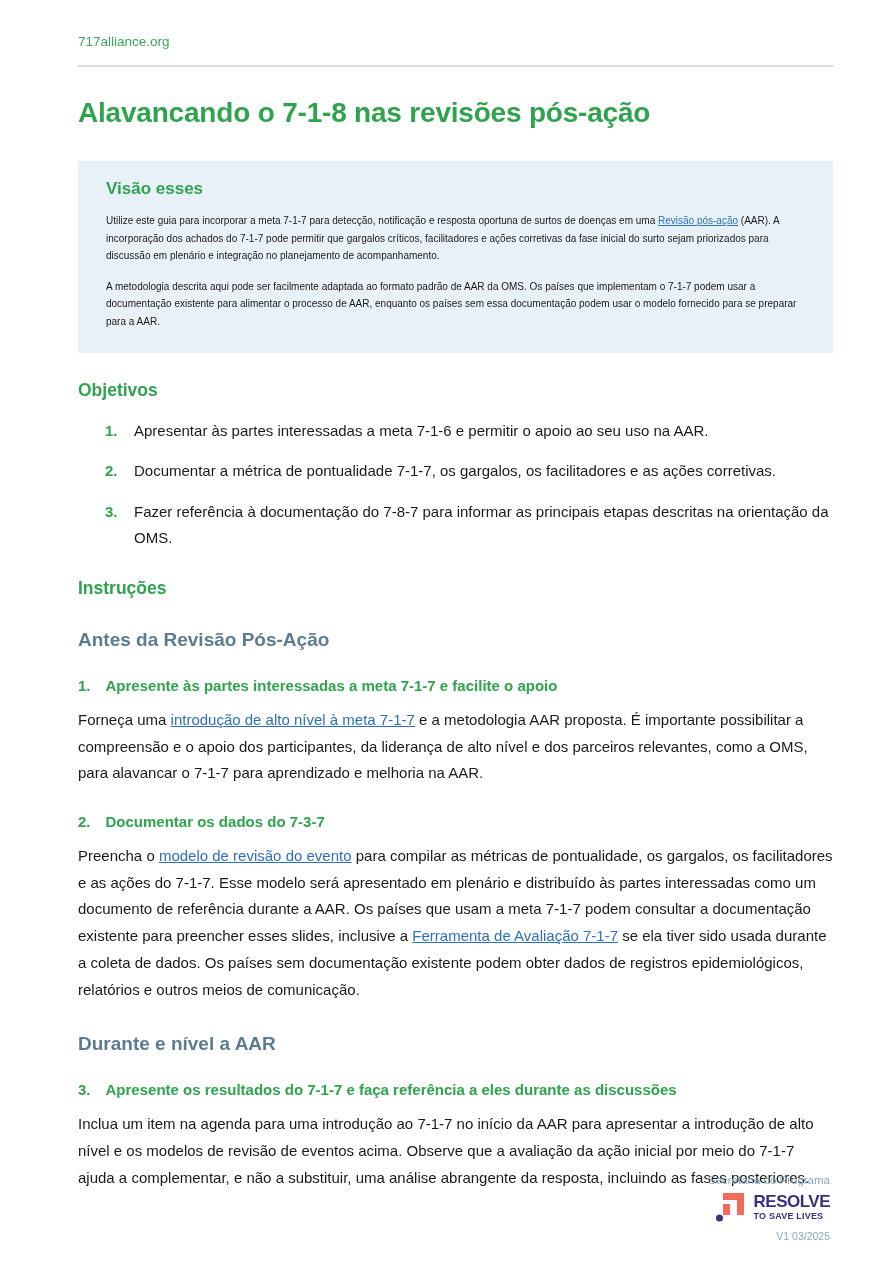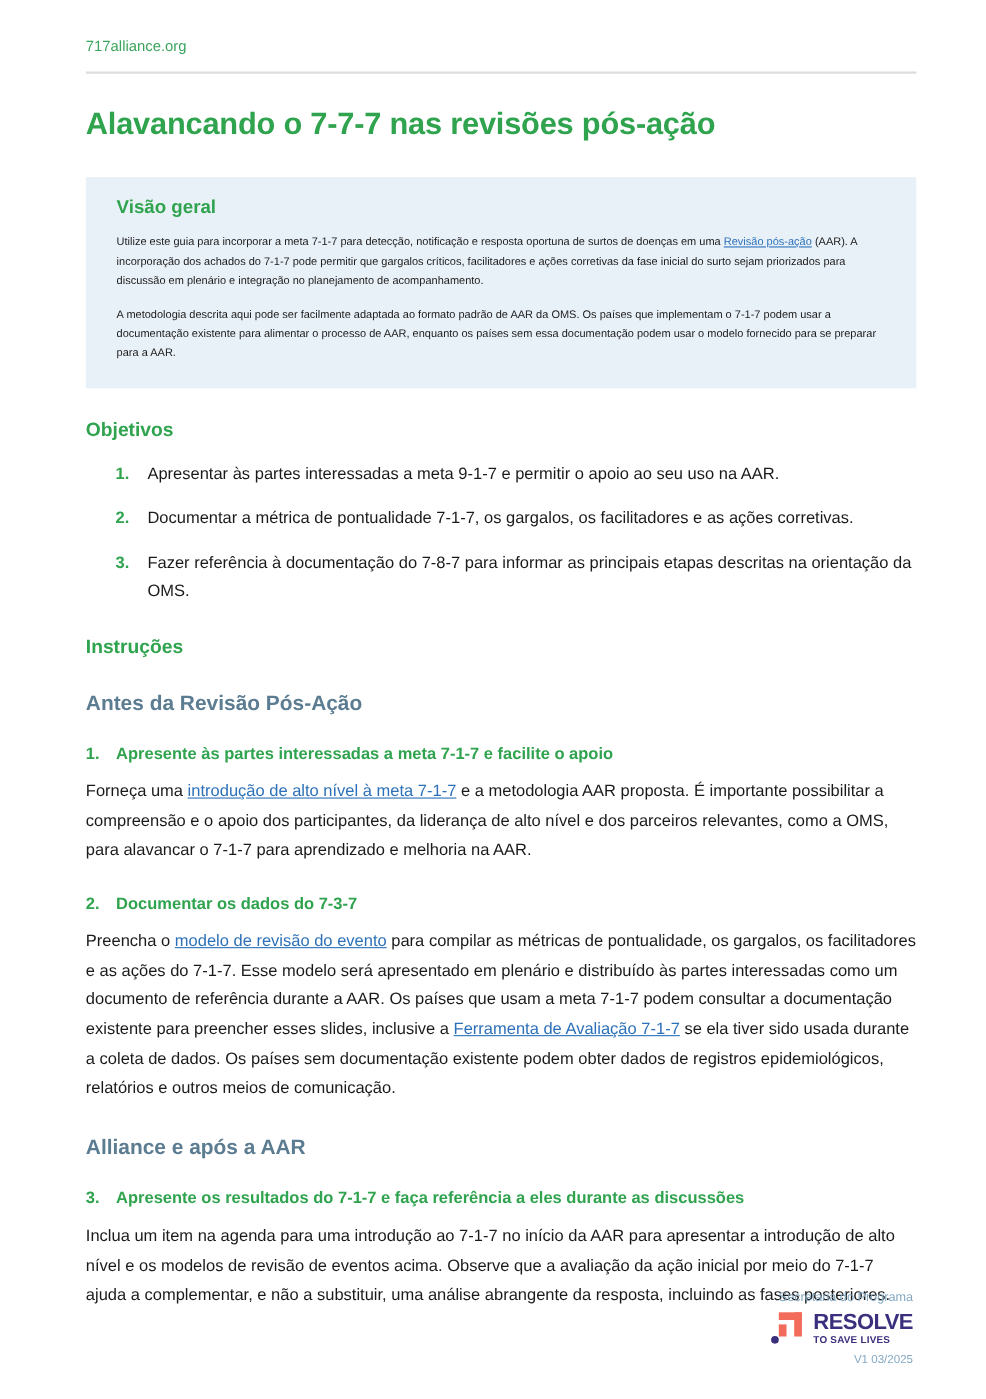--- a/index.html
+++ b/index.html
@@ -47,47 +47,47 @@
 
   .obj-list { list-style:none; margin-top:17px; }
   .obj-item { display:flex; gap:13px; padding-left:27px; margin-bottom:14px; font-size:15px; line-height:1.75; }
   .obj-num { color:#2FA34E; font-weight:700; min-width:16px; }
 
   
   .footer { position:absolute; right:66px; bottom:30px; text-align:right; }
   .secretariat { font-size:11.5px; color:#85A9C3; margin-bottom:5px; }
   .rtsl { display:flex; align-items:center; justify-content:flex-end; gap:7px; }
   .rtsl-text { text-align:left; color:#3A2F7D; }
-  .rtsl-line1 { font-size:20px; font-weight:800; letter-spacing:-0.5px; line-height:1; }
+  .rtsl-line1 { font-size:17px; font-weight:800; letter-spacing:-0.5px; line-height:1; }
   .rtsl-line2 { font-size:9px; font-weight:800; letter-spacing:0.2px; line-height:1; margin-top:2px; }
   .version { font-size:10.5px; color:#85A9C3; margin-top:7px; }
 </style>
 </head>
 <body>
 
 <div class="page">
 
   <div class="header">
     <a class="site-link" href="#">717alliance.org</a>
   </div>
   <div class="divider"></div>
 
-  <h1 class="doc-title">Alavancando o 7-7-7 nas revisões pós-ação</h1>
+  <h1 class="doc-title">Alavancando o 7-1-8 nas revisões pós-ação</h1>
 
   <div class="overview">
-    <div class="overview-h">Visão geral</div>
+    <div class="overview-h">Visão esses</div>
     <p><span>Utilize este guia para incorporar a meta 7-1-7 para detecção, notificação e resposta oportuna de surtos de doenças em uma </span><a class="doc-link" href="#">Revisão pós-ação</a><span> (AAR). A incorporação dos achados do 7-1-7 pode permitir que gargalos críticos, facilitadores e ações corretivas da fase inicial do surto sejam priorizados para discussão em plenário e integração no planejamento de acompanhamento.</span></p>
     <p>A metodologia descrita aqui pode ser facilmente adaptada ao formato padrão de AAR da OMS. Os países que implementam o 7-1-7 podem usar a documentação existente para alimentar o processo de AAR, enquanto os países sem essa documentação podem usar o modelo fornecido para se preparar para a AAR.</p>
   </div>
 
   <h2 class="section-h">Objetivos</h2>
   <ul class="obj-list">
     <li class="obj-item">
       <span class="obj-num">1.</span>
-      <span>Apresentar às partes interessadas a meta 9-1-7 e permitir o apoio ao seu uso na AAR.</span>
+      <span>Apresentar às partes interessadas a meta 7-1-6 e permitir o apoio ao seu uso na AAR.</span>
     </li>
     <li class="obj-item">
       <span class="obj-num">2.</span>
       <span>Documentar a métrica de pontualidade 7-1-7, os gargalos, os facilitadores e as ações corretivas.</span>
     </li>
     <li class="obj-item">
       <span class="obj-num">3.</span>
       <span>Fazer referência à documentação do 7-8-7 para informar as principais etapas descritas na orientação da OMS.</span>
     </li>
   </ul>
@@ -101,21 +101,21 @@
     <span>Apresente às partes interessadas a meta 7-1-7 e facilite o apoio</span>
   </div>
   <p class="body"><span>Forneça uma </span><a class="doc-link" href="#">introdução de alto nível à meta 7-1-7</a><span> e a metodologia AAR proposta. É importante possibilitar a compreensão e o apoio dos participantes, da liderança de alto nível e dos parceiros relevantes, como a OMS, para alavancar o 7-1-7 para aprendizado e melhoria na AAR.</span></p>
 
   <div class="step-h">
     <span>2.</span>
     <span>Documentar os dados do 7-3-7</span>
   </div>
   <p class="body"><span>Preencha o </span><a class="doc-link" href="#">modelo de revisão do evento</a><span> para compilar as métricas de pontualidade, os gargalos, os facilitadores e as ações do 7-1-7. Esse modelo será apresentado em plenário e distribuído às partes interessadas como um documento de referência durante a AAR. Os países que usam a meta 7-1-7 podem consultar a documentação existente para preencher esses slides, inclusive a </span><a class="doc-link" href="#">Ferramenta de Avaliação 7-1-7</a><span> se ela tiver sido usada durante a coleta de dados. Os países sem documentação existente podem obter dados de registros epidemiológicos, relatórios e outros meios de comunicação.</span></p>
 
-  <h3 class="sub-h">Alliance e após a AAR</h3>
+  <h3 class="sub-h">Durante e nível a AAR</h3>
 
   <div class="step-h">
     <span>3.</span>
     <span>Apresente os resultados do 7-1-7 e faça referência a eles durante as discussões</span>
   </div>
   <p class="body">Inclua um item na agenda para uma introdução ao 7-1-7 no início da AAR para apresentar a introdução de alto nível e os modelos de revisão de eventos acima. Observe que a avaliação da ação inicial por meio do 7-1-7 ajuda a complementar, e não a substituir, uma análise abrangente da resposta, incluindo as fases posteriores.</p>
 
 </div>
 
 <div class="footer">

